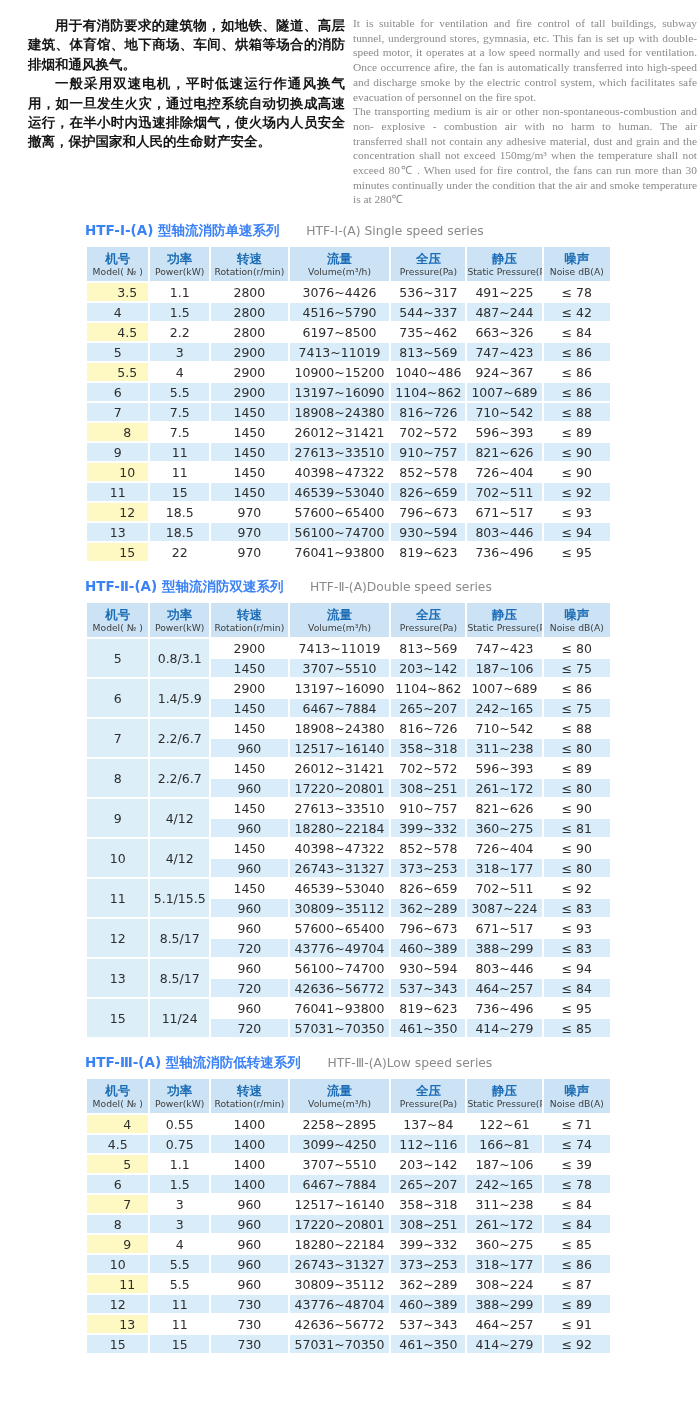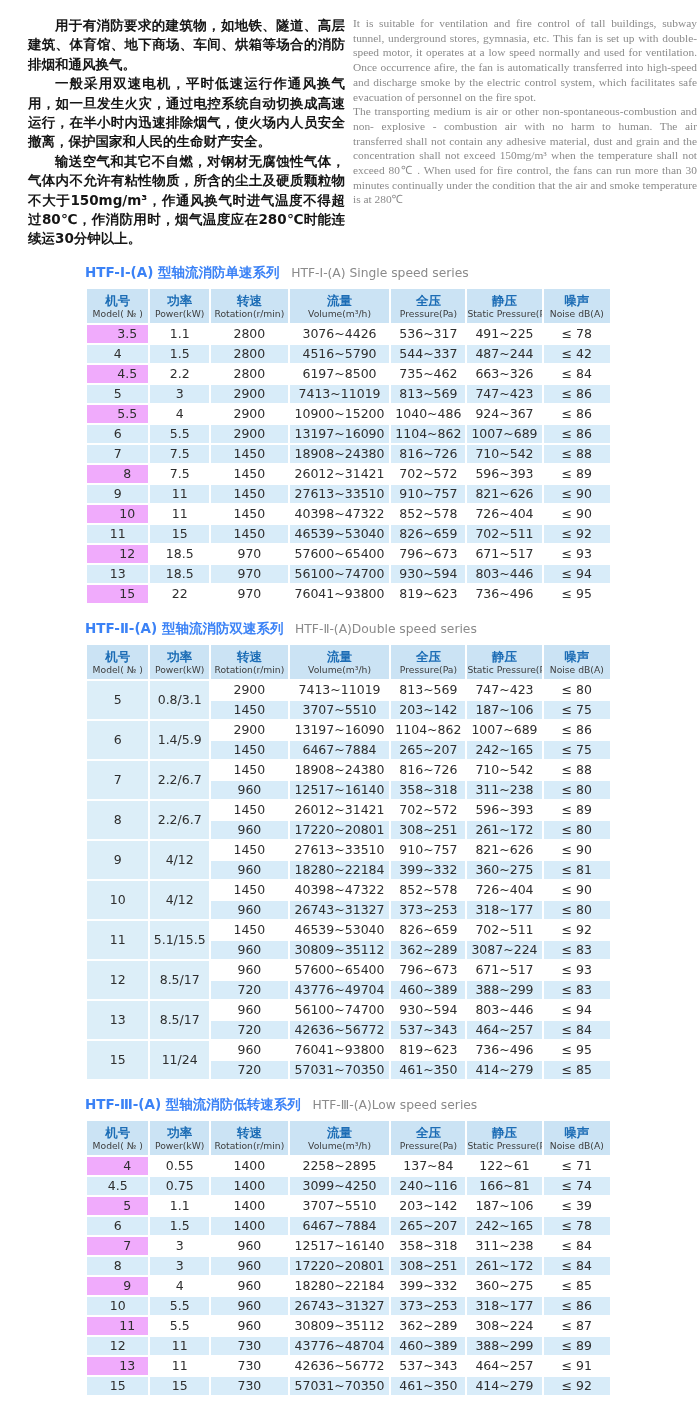--- a/index.html
+++ b/index.html
@@ -16,43 +16,42 @@
   }
   .intro-en { flex:1;font-family:Liberation Serif, serif; }
   .intro-en p {
     margin:0; font-size:11.4px; color:#8a8a8a; line-height:14.7px; text-align:justify;
   }
   
   .tables-wrap { margin-left:85px; width:527px; }
   .table-block { margin-top:15px; }
   .tbl-title { margin:0 0 5px 0; font-size:13.5px; line-height:17px; }
   .t-zh { font-weight:bold; color:#3b82f6; }
-  .t-en { color:#8a8a8a; font-weight:normal; font-size:12.3px; margin-left:7px; }
+  .t-en { color:#8a8a8a; font-weight:normal; font-size:12.3px; margin-left:22px; }
   table { border-collapse:separate; border-spacing:2px; table-layout:fixed; width:100%; }
   th { background:#cbe3f4; height:32px; padding:1px 0; font-weight:normal; vertical-align:middle;margin-top:44px; }
   .h-zh { display:block; font-size:12.5px; font-weight:bold; color:#1b6cb5; line-height:15px; }
   .h-en { display:block; font-size:9.2px; color:#3d3d3d; line-height:11px; white-space:nowrap; overflow:hidden; }
   td {
     background:#ffffff; text-align:center; font-size:12.5px; color:#2e2e2e;
     height:18px; padding:0; vertical-align:middle; white-space:nowrap;
   }
   tr.alt td { background:#d8ecf9; }
-  table.single tr.plain td.first { background:#f0abfc;padding-left:19px; }
+  table.single tr.plain td.first { background:#fef9c3;padding-left:19px; }
   td.merge { background:#dceef8 !important; font-size:12.5px; }
 </style>
 </head>
 <body>
 
 <div class="page">
 
   <section class="intro">
     <div class="intro-zh">
         <p>用于有消防要求的建筑物，如地铁、隧道、高层建筑、体育馆、地下商场、车间、烘箱等场合的消防排烟和通风换气。</p>
         <p>一般采用双速电机，平时低速运行作通风换气用，如一旦发生火灾，通过电控系统自动切换成高速运行，在半小时内迅速排除烟气，使火场内人员安全撤离，保护国家和人民的生命财产安全。</p>
-        <p>输送空气和其它不自燃，对钢材无腐蚀性气体，气体内不允许有粘性物质，所含的尘土及硬质颗粒物不大于150mg/m³，作通风换气时进气温度不得超过80℃，作消防用时，烟气温度应在280℃时能连续运30分钟以上。</p>
       </div>
     <div class="intro-en">
         <p>It is suitable for ventilation and fire control of tall buildings, subway tunnel, underground stores, gymnasia, etc. This fan is set up with double-speed motor, it operates at a low speed normally and used for ventilation. Once occurrence afire, the fan is automatically transferred into high-speed and discharge smoke by the electric control system, which facilitates safe evacuation of personnel on the fire spot.</p>
         <p>The transporting medium is air or other non-spontaneous-combustion and non- explosive - combustion air with no harm to human. The air transferred shall not contain any adhesive material, dust and grain and the concentration shall not exceed 150mg/m³ when the temperature shall not exceed 80℃ . When used for fire control, the fans can run more than 30 minutes continually under the condition that the air and smoke temperature is at 280℃</p>
       </div>
   </section>
 
   <section class="tables-wrap">
 
     <div class="table-block">
@@ -500,21 +499,21 @@
               <td>2258~2895</td>
               <td>137~84</td>
               <td>122~61</td>
               <td>≤ 71</td>
             </tr>
             <tr class="alt">
               <td class="first">4.5</td>
               <td>0.75</td>
               <td>1400</td>
               <td>3099~4250</td>
-              <td>240~116</td>
+              <td>112~116</td>
               <td>166~81</td>
               <td>≤ 74</td>
             </tr>
             <tr class="plain">
               <td class="first">5</td>
               <td>1.1</td>
               <td>1400</td>
               <td>3707~5510</td>
               <td>203~142</td>
               <td>187~106</td>

